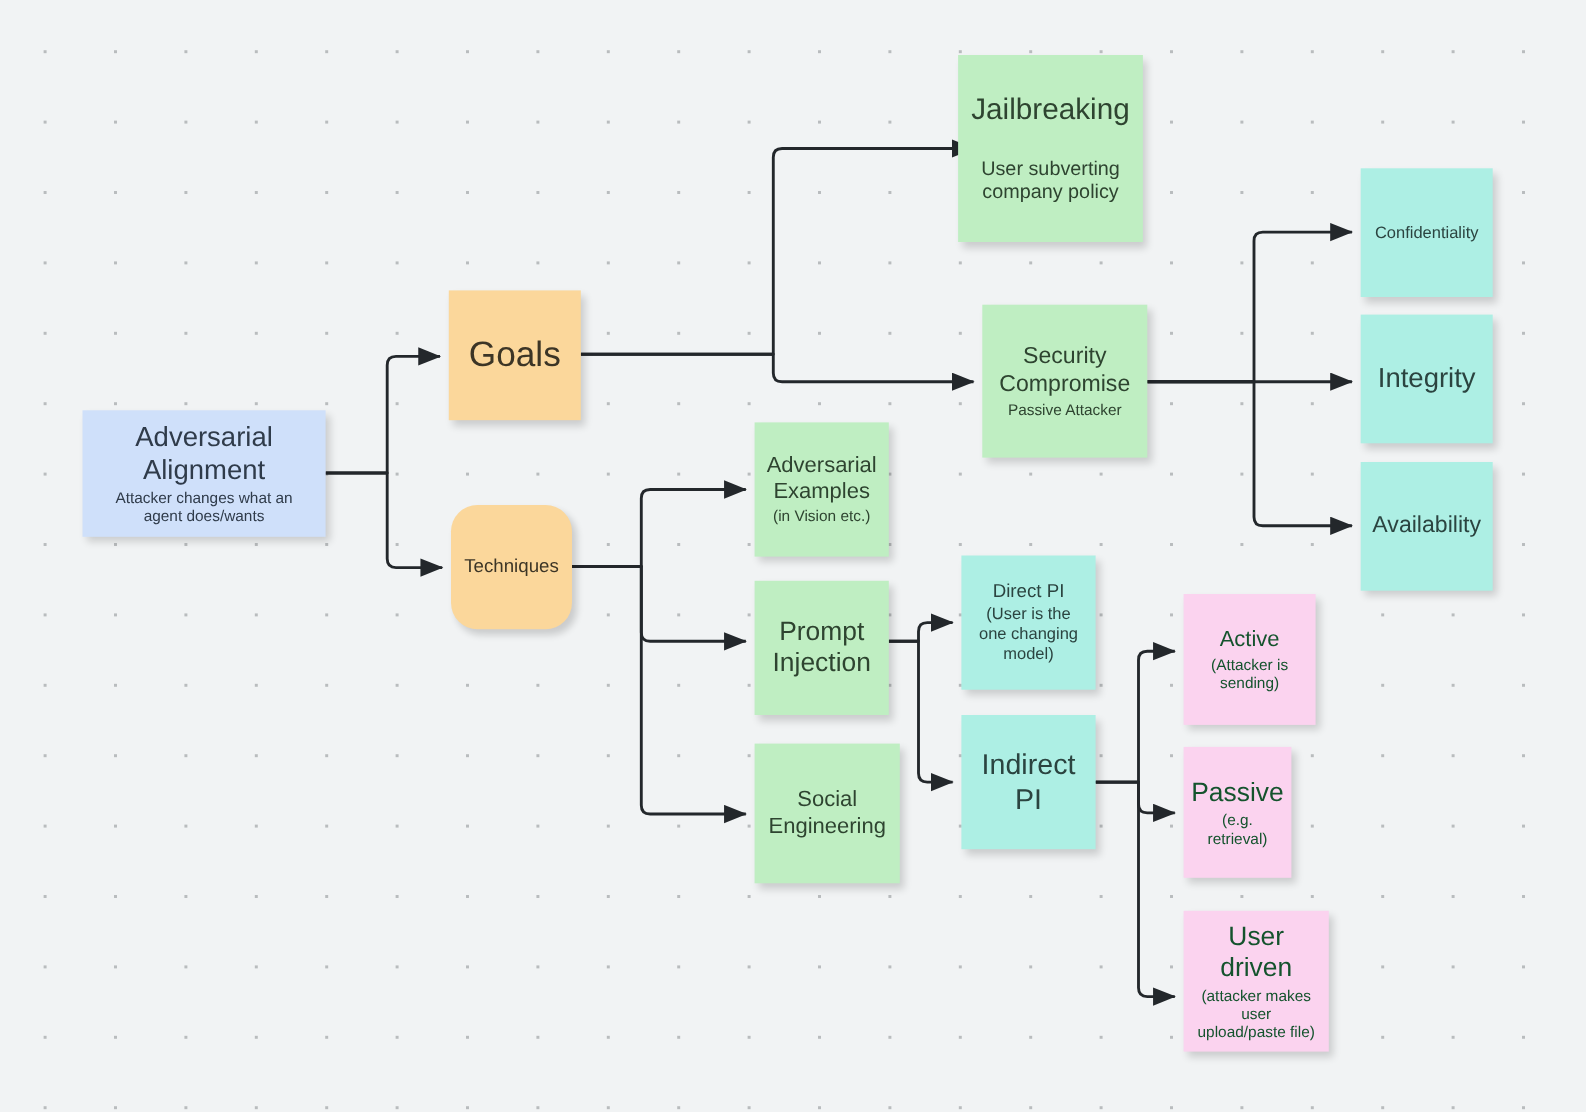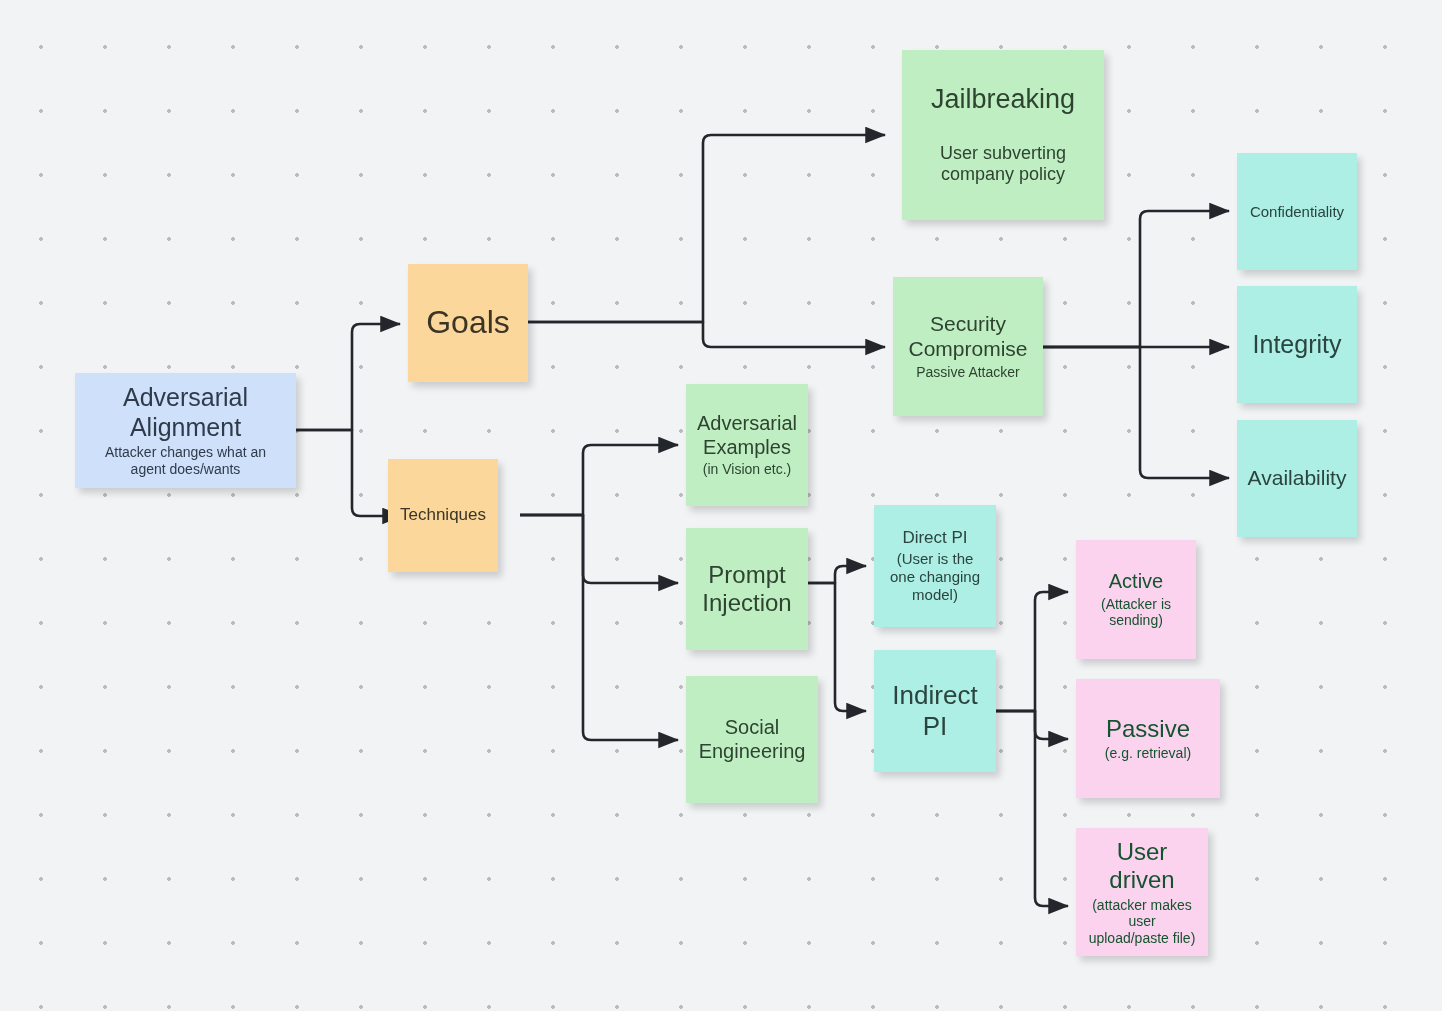--- a/index.html
+++ b/index.html
@@ -93,24 +93,24 @@
   <div id="node-layer">
       <div class="node c-blue" style="left: 75px; top: 373px; width: 221px; height: 115px; background: rgb(207, 224, 250);">
         <span class="title" style="font-size: 25px;">Adversarial
 Alignment</span>
         <span class="sub" style="font-size: 14px;">Attacker changes what an
 agent does/wants</span>
       </div>
       <div class="node c-orange" style="left: 408px; top: 264px; width: 120px; height: 118px; background: rgb(251, 215, 155);">
         <span class="title" style="font-size: 32px;">Goals</span>
       </div>
-      <div class="node c-orange" style="left: 388px; top: 459px; width: 110px; height: 113px; background: rgb(251, 215, 155);">
+      <div class="node c-orange" style="left: 410px; top: 459px; width: 110px; height: 113px; background: rgb(251, 215, 155); border-radius: 24px;">
         <span class="title" style="font-size: 17px;">Techniques</span>
       </div>
-      <div class="node c-green" style="left: 902px; top: 50px; width: 202px; height: 170px; background: rgb(191, 238, 194); gap: 25px;">
+      <div class="node c-green" style="left: 871px; top: 50px; width: 168px; height: 170px; background: rgb(191, 238, 194); gap: 25px;">
         <span class="title" style="font-size: 27px;">Jailbreaking</span>
         <span class="sub" style="font-size: 18px;">User subverting
 company policy</span>
       </div>
       <div class="node c-green" style="left: 893px; top: 277px; width: 150px; height: 139px; background: rgb(191, 238, 194);">
         <span class="title" style="font-size: 21px;">Security
 Compromise</span>
         <span class="sub" style="font-size: 14px;">Passive Attacker</span>
       </div>
       <div class="node c-cyan" style="left: 1237px; top: 153px; width: 120px; height: 117px; background: rgb(173, 239, 228);">
@@ -143,21 +143,21 @@
       </div>
       <div class="node c-cyan" style="left: 874px; top: 650px; width: 122px; height: 122px; background: rgb(173, 239, 228);">
         <span class="title" style="font-size: 26px;">Indirect
 PI</span>
       </div>
       <div class="node c-pink" style="left: 1076px; top: 540px; width: 120px; height: 119px; background: rgb(251, 211, 239);">
         <span class="title" style="font-size: 20px;">Active</span>
         <span class="sub" style="font-size: 14px;">(Attacker is
 sending)</span>
       </div>
-      <div class="node c-pink" style="left: 1076px; top: 679px; width: 144px; height: 119px; background: rgb(251, 211, 239);">
+      <div class="node c-pink" style="left: 1076px; top: 679px; width: 98px; height: 119px; background: rgb(251, 211, 239);">
         <span class="title" style="font-size: 24px;">Passive</span>
         <span class="sub" style="font-size: 14px;">(e.g. retrieval)</span>
       </div>
       <div class="node c-pink" style="left: 1076px; top: 828px; width: 132px; height: 128px; background: rgb(251, 211, 239);">
         <span class="title" style="font-size: 24px;">User
 driven</span>
         <span class="sub" style="font-size: 14px;">(attacker makes
 user
 upload/paste file)</span>
       </div>

